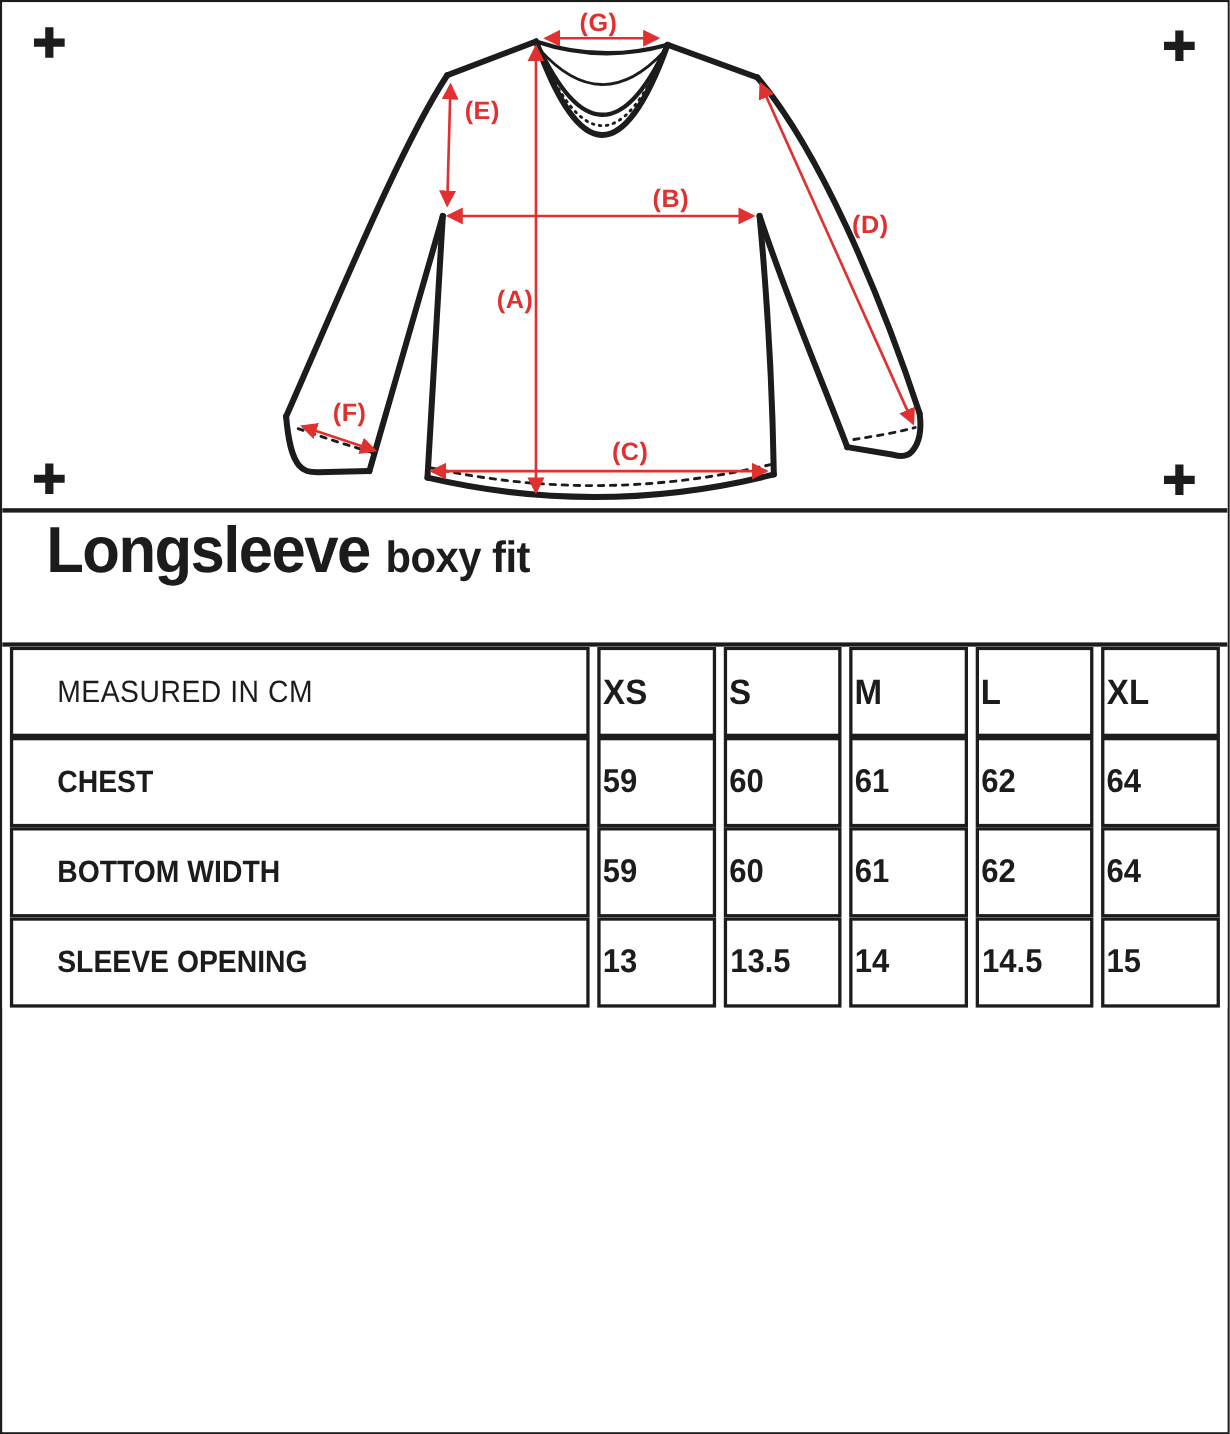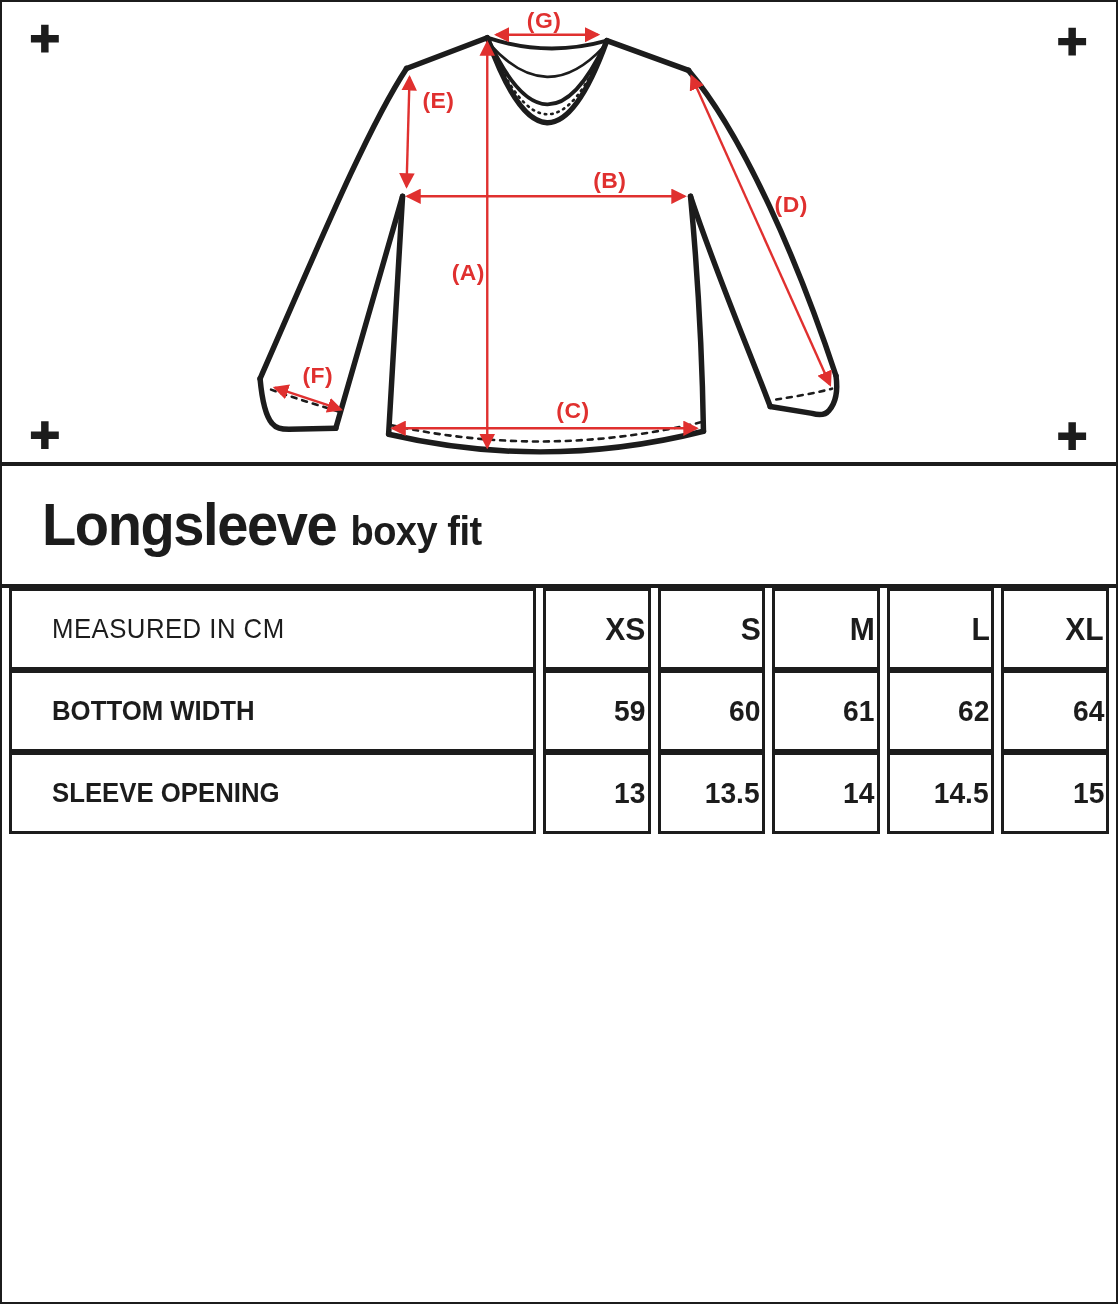--- a/index.html
+++ b/index.html
@@ -35,21 +35,21 @@
   .dash{stroke:var(--line);fill:none;stroke-width:2.6;stroke-dasharray:5 6;stroke-linecap:round;}
   .dots{stroke:var(--line);fill:none;stroke-width:2.6;stroke-dasharray:1.5 5;stroke-linecap:round;}
   .arrow{stroke:var(--accent);fill:none;stroke-width:2.4;}
   .mlabel{fill:var(--accent);font:700 23px "Liberation Sans",sans-serif;text-anchor:middle;letter-spacing:.5px;}
   .regmark{stroke:var(--line);stroke-width:7.5;fill:none;}
 
   
   .title-section{
     height:122px;
     border-bottom:4px solid var(--line);
-    display:flex;align-items:center;
+    display:flex;align-items:flex-start;
     padding-left:40px;
     background:var(--bg);
   }
   .title-line{display:inline-flex;align-items:baseline;transform:scaleX(.95);transform-origin:0 50%;white-space:nowrap;}
   .title-main{font-size:59px;font-weight:700;letter-spacing:-1.5px;}
   .title-sub{font-size:40px;font-weight:700;margin-left:15px;letter-spacing:-.5px;}
 
   
   .table-section{background:var(--bg);}
   table.size-table{
@@ -59,21 +59,21 @@
     table-layout:fixed;
   }
   table.size-table td{
     border:3px solid var(--line);
     height:82px;
     background:var(--bg);
     vertical-align:middle;
     overflow:hidden;
   }
   td.label-cell{width:49.5%;text-align:left;padding-left:40px;}
-  td.size-cell,td.value-cell{text-align:right;}
+  td.size-cell,td.value-cell{text-align:left;}
   .measured-label{font-weight:400;font-size:28px;letter-spacing:.5px;}
   .row-label{font-weight:700;font-size:28px;letter-spacing:0;}
   .size-label{font-weight:700;font-size:32px;}
   .value-label{font-weight:700;font-size:30px;}
   .cond-l{display:inline-block;transform:scaleX(.92);transform-origin:0 50%;white-space:nowrap;}
   .cond-c{display:inline-block;transform:scaleX(.94);transform-origin:50% 50%;white-space:nowrap;}
 </style>
 </head>
 <body>
 
@@ -159,20 +159,28 @@
           </td>
 
         <td class="size-cell"><span class="size-label cond-c">XS</span></td>
             <td class="size-cell"><span class="size-label cond-c">S</span></td>
             <td class="size-cell"><span class="size-label cond-c">M</span></td>
             <td class="size-cell"><span class="size-label cond-c">L</span></td>
             <td class="size-cell"><span class="size-label cond-c">XL</span></td>
           </tr>
 
           <tr>
+            <td class="label-cell"><span class="row-label cond-l">CHEST</span></td>
+            <td class="value-cell"><span class="value-label cond-c">59</span></td>
+            <td class="value-cell"><span class="value-label cond-c">60</span></td>
+            <td class="value-cell"><span class="value-label cond-c">61</span></td>
+            <td class="value-cell"><span class="value-label cond-c">62</span></td>
+            <td class="value-cell"><span class="value-label cond-c">64</span></td>
+          </tr>
+          <tr>
             <td class="label-cell"><span class="row-label cond-l">BOTTOM WIDTH</span></td>
             <td class="value-cell"><span class="value-label cond-c">59</span></td>
             <td class="value-cell"><span class="value-label cond-c">60</span></td>
             <td class="value-cell"><span class="value-label cond-c">61</span></td>
             <td class="value-cell"><span class="value-label cond-c">62</span></td>
             <td class="value-cell"><span class="value-label cond-c">64</span></td>
           </tr>
           <tr>
             <td class="label-cell"><span class="row-label cond-l">SLEEVE OPENING</span></td>
             <td class="value-cell"><span class="value-label cond-c">13</span></td>

